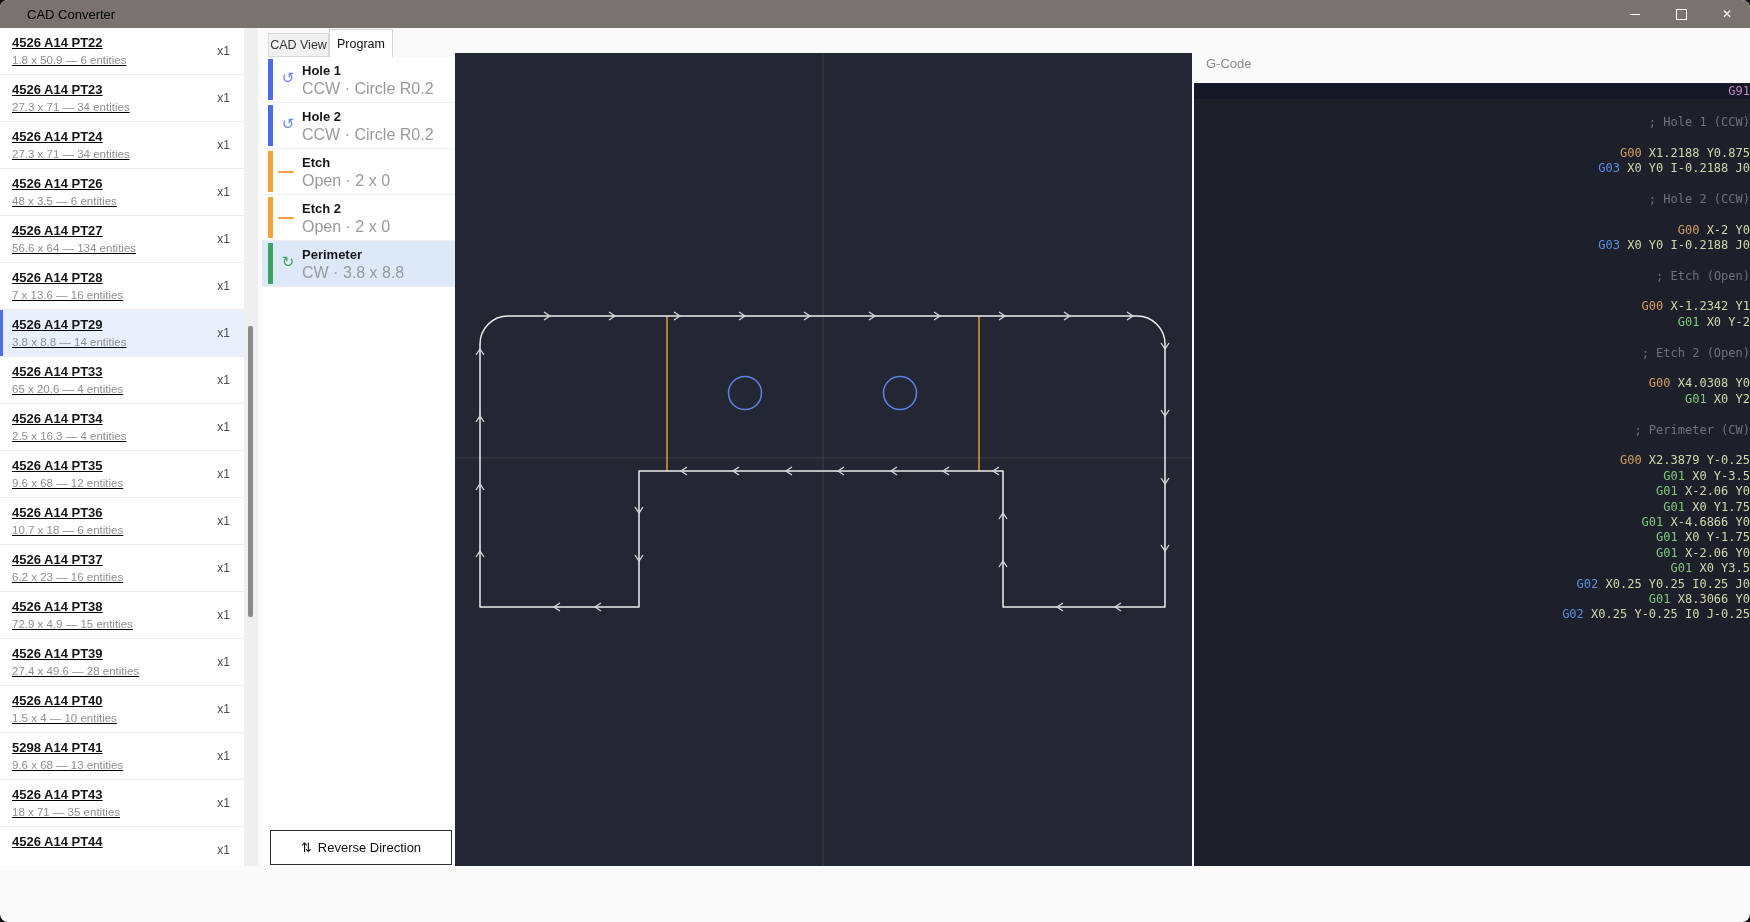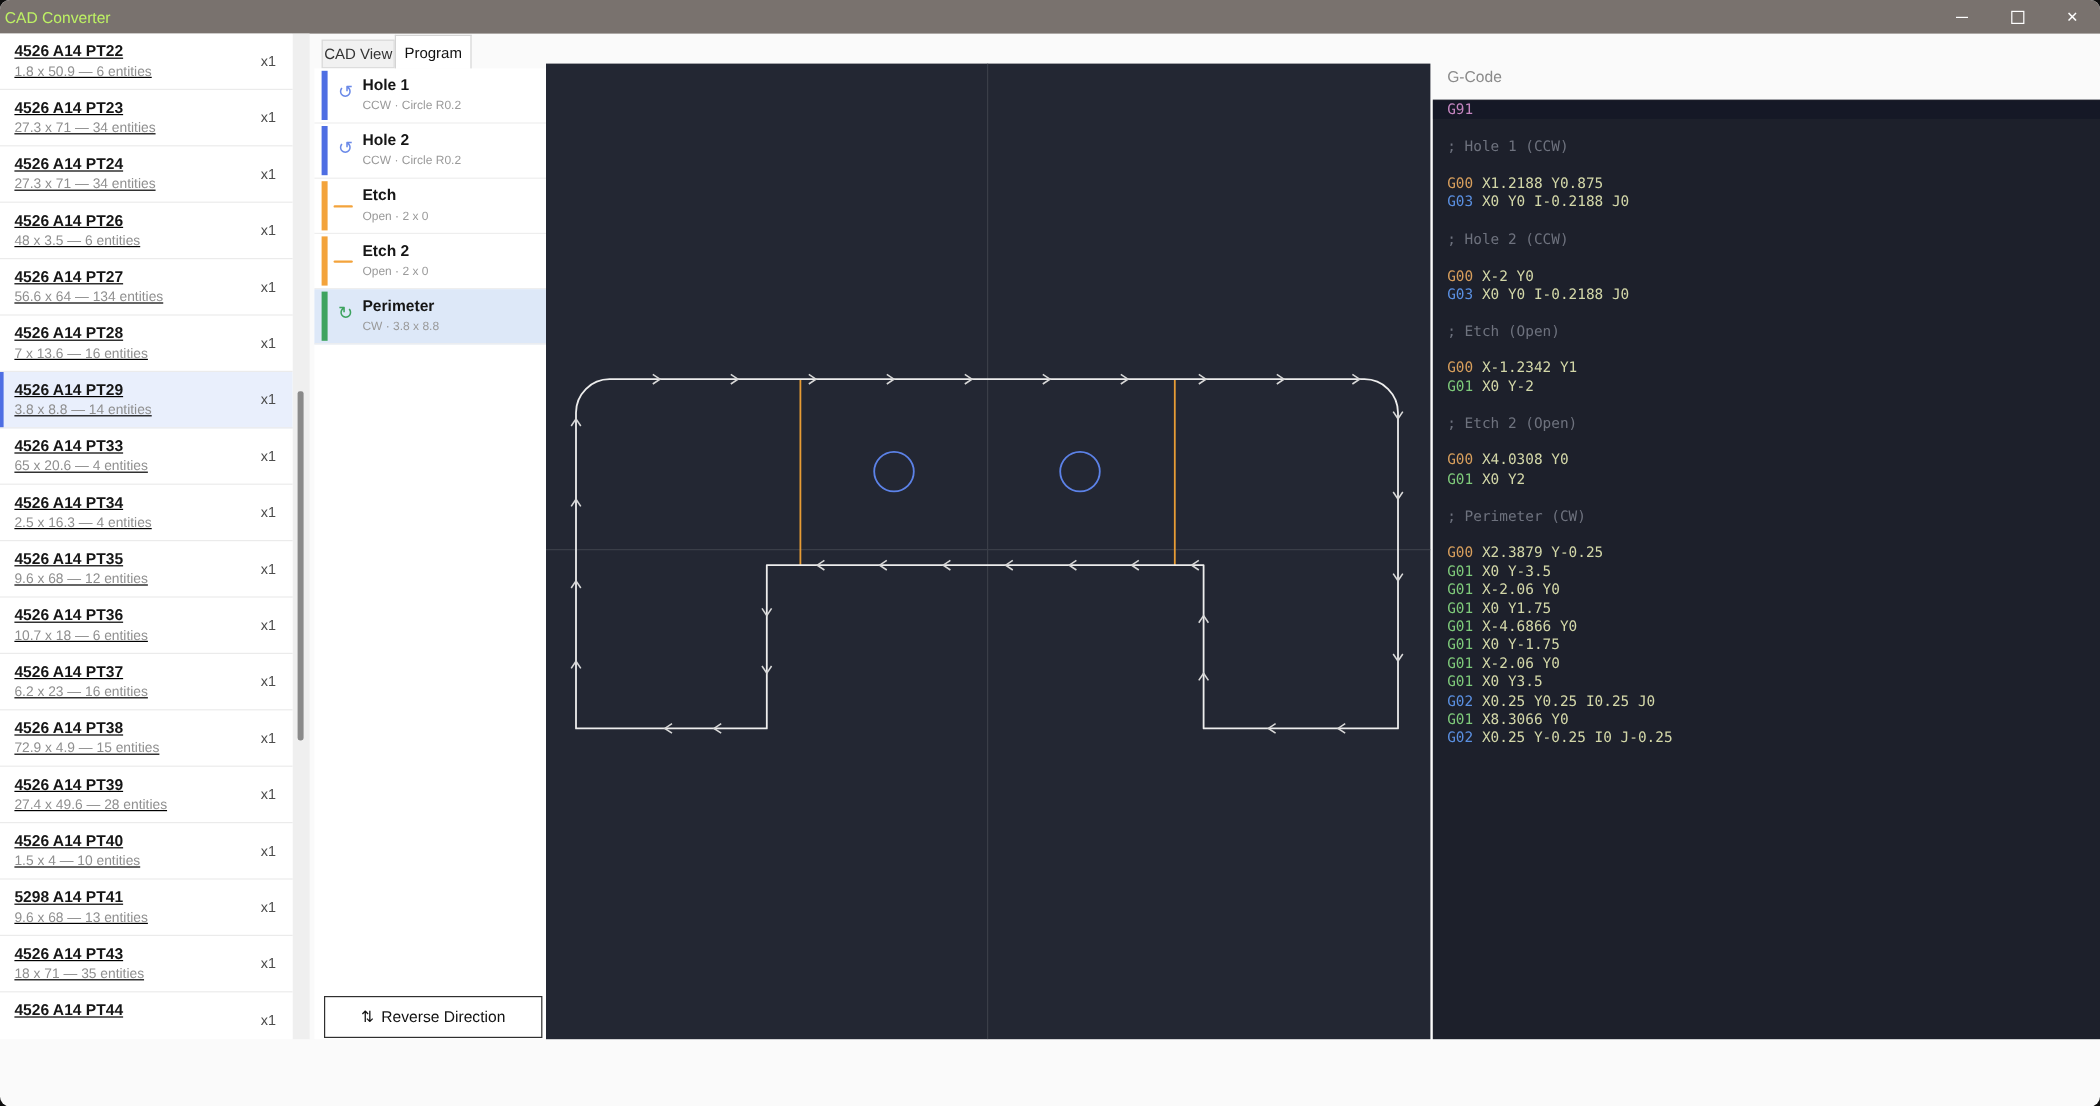--- a/index.html
+++ b/index.html
@@ -1,19 +1,19 @@
 <!DOCTYPE html>
 <html><head>
 <meta charset="utf-8">
 <style>
   html,body{margin:0;padding:0;background:#0e0e0e;font-family:"Liberation Sans",sans-serif;}
   .window{position:relative;width:1750px;height:922px;background:#fafafa;border-radius:8px;overflow:hidden;margin:0 auto;}
   
   .titlebar{position:absolute;left:0;top:0;right:0;height:28px;background:#79726e;display:flex;align-items:center;}
-  .titlebar .title{color:#bef264;font-size:13px;margin-left:4px;}
+  .titlebar .title{color:#000000;font-size:13px;margin-left:27px;}
   .win-controls{position:absolute;right:0;top:0;height:28px;display:flex;}
   .win-btn{width:46px;height:28px;display:flex;align-items:center;justify-content:center;color:#fff;font-size:12px;cursor:default;}
   .min-glyph{display:block;width:10px;height:1px;background:#fff;}
   .max-glyph{display:block;width:9px;height:9px;border:1px solid #fff;}
   
   .sidebar{position:absolute;left:0;top:28px;width:244px;height:838px;background:#fff;overflow:hidden;text-decoration:underline;}
   .sb-item{position:relative;height:47px;border-bottom:1px solid #ebebeb;padding-left:12px;box-sizing:border-box;padding-top:7px;}
   .sb-item.selected{background:#e9effc;}
   .sb-accent{position:absolute;left:0;top:0;bottom:0;width:3px;background:#4e6ee3;}
   .sb-title{font-size:13px;font-weight:bold;color:#161616;line-height:16px;}
@@ -27,27 +27,27 @@
   .tab-inactive{left:268px;top:33px;width:61px;height:24px;background:#f1f1f1;border:1px solid #d9d9d9;color:#333;}
   .tab-active{left:329px;top:29px;width:64px;height:28px;background:#fff;border:1px solid #d4d4d4;border-bottom:none;color:#111;z-index:2;}
   
   .ops{position:absolute;left:262px;top:57px;width:193px;height:809px;background:#fff;}
   .op-row{position:relative;height:46px;border-bottom:1px solid #eee;box-sizing:border-box;padding:6px 0 0 40px;}
   .op-row.selected{background:#dde8f8;}
   .op-accent{position:absolute;left:6px;top:2px;bottom:2px;width:5px;}
   .op-icon{position:absolute;left:16px;top:11px;width:20px;height:20px;font-size:15px;line-height:20px;text-align:center;}
   .op-line-icon{position:absolute;left:16px;top:22px;width:16px;height:2px;border-radius:1px;}
   .op-title{font-size:13px;font-weight:bold;color:#161616;line-height:16px;}
-  .op-sub{font-size:10px;color:#9a9a9a;line-height:15px;margin-top:2px;}
+  .op-sub{font-size:16px;color:#9a9a9a;line-height:15px;margin-top:2px;}
   .reverse-btn{position:absolute;left:270px;top:830px;width:182px;height:35px;background:#fff;border:1px solid #2f2f2f;display:flex;align-items:center;justify-content:center;gap:6px;font-size:13px;color:#111;box-sizing:border-box;}
   
   .canvas{position:absolute;left:455px;top:53px;width:737px;height:813px;background:#232733;}
   
   .gcode-label{position:absolute;left:1206px;top:56px;font-size:13px;color:#8a8a8a;}
-  .gcode-panel{position:absolute;left:1194px;top:83px;width:556px;height:783px;background:#1d202b;overflow:hidden;}
+  .gcode-panel{position:absolute;left:1194px;top:83px;width:556px;height:783px;background:#1d202b;overflow:hidden;text-align:right;}
   .code{font-family:"DejaVu Sans Mono",monospace;font-size:12px;line-height:15.4px;padding:1px 0 0 12px;white-space:pre;}
   .code-line{height:15.4px;}
   .code-line.hl{background:#151826;margin-left:-12px;padding-left:12px;}
   
   .footer{position:absolute;left:0;right:0;bottom:0;height:44px;background:#f2f2f2;border-top:1px solid #dcdcdc;box-sizing:border-box;}
   .footer .btn{position:absolute;top:5px;width:90px;height:27px;background:#fff;border:1px solid #3c3c3c;font-size:13px;color:#111;display:flex;align-items:center;justify-content:center;box-sizing:border-box;}
   .btn-accept{right:107px;}
   .btn-cancel{right:13px;}
 </style>
 </head>

